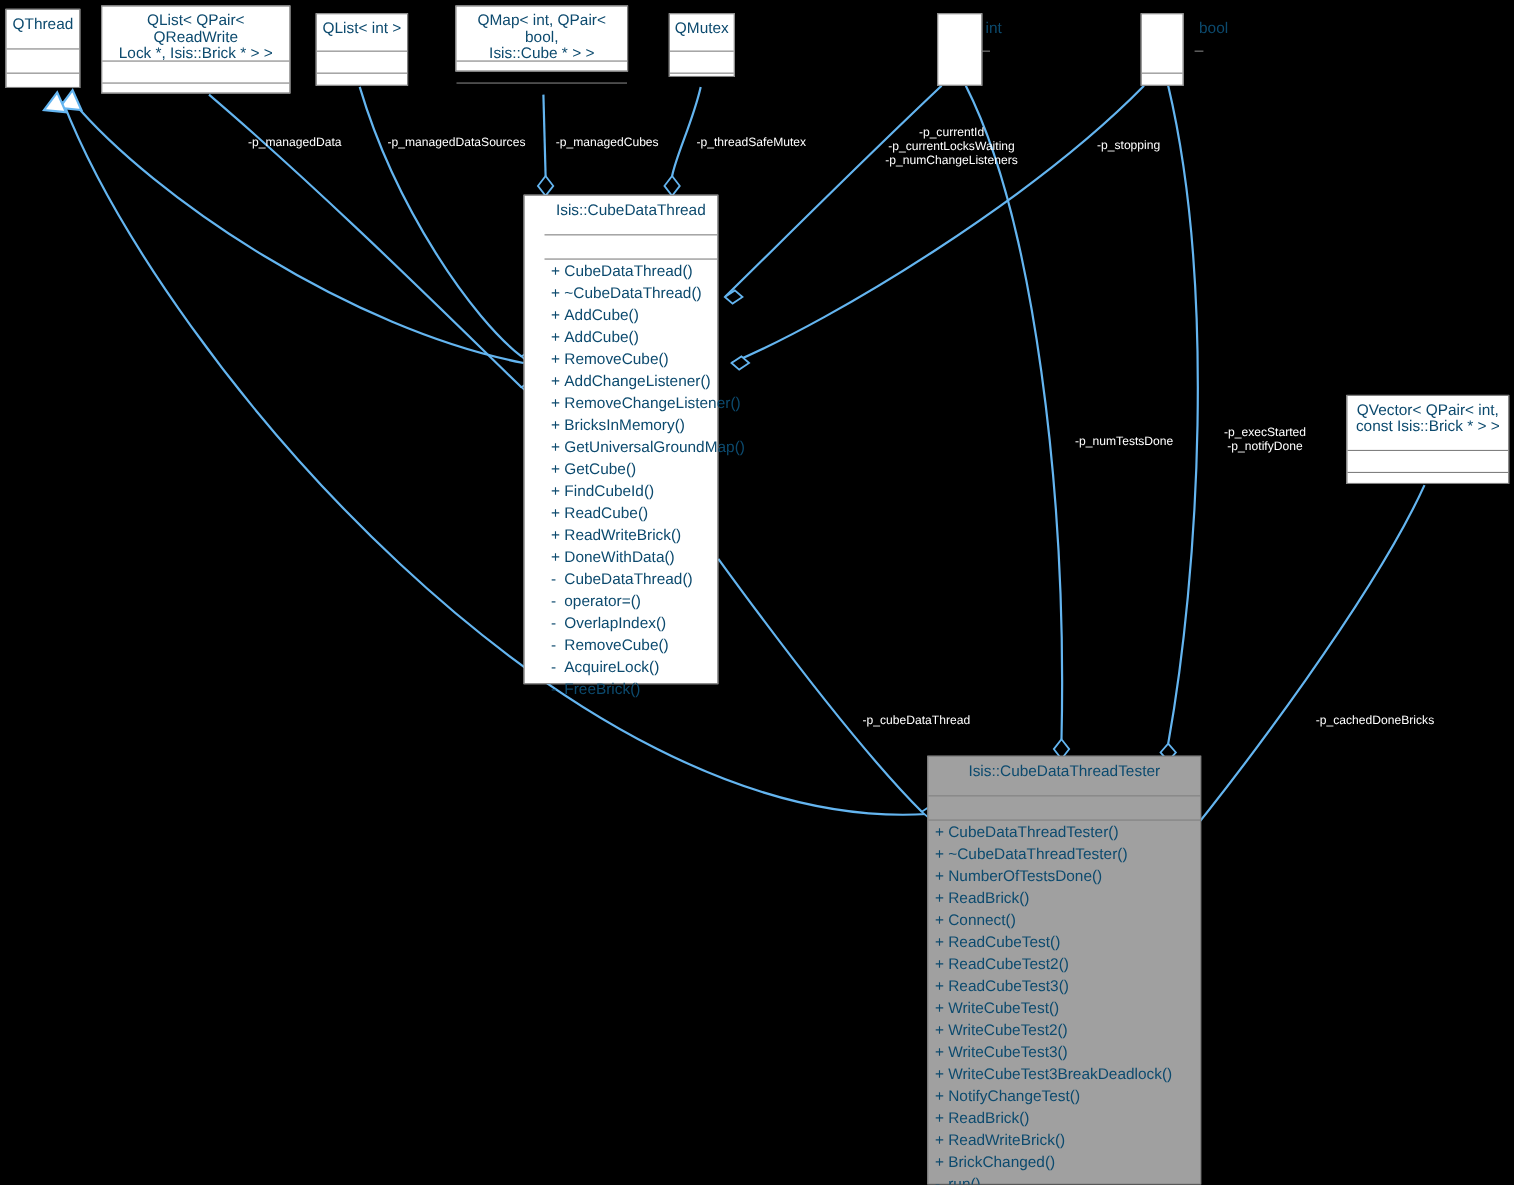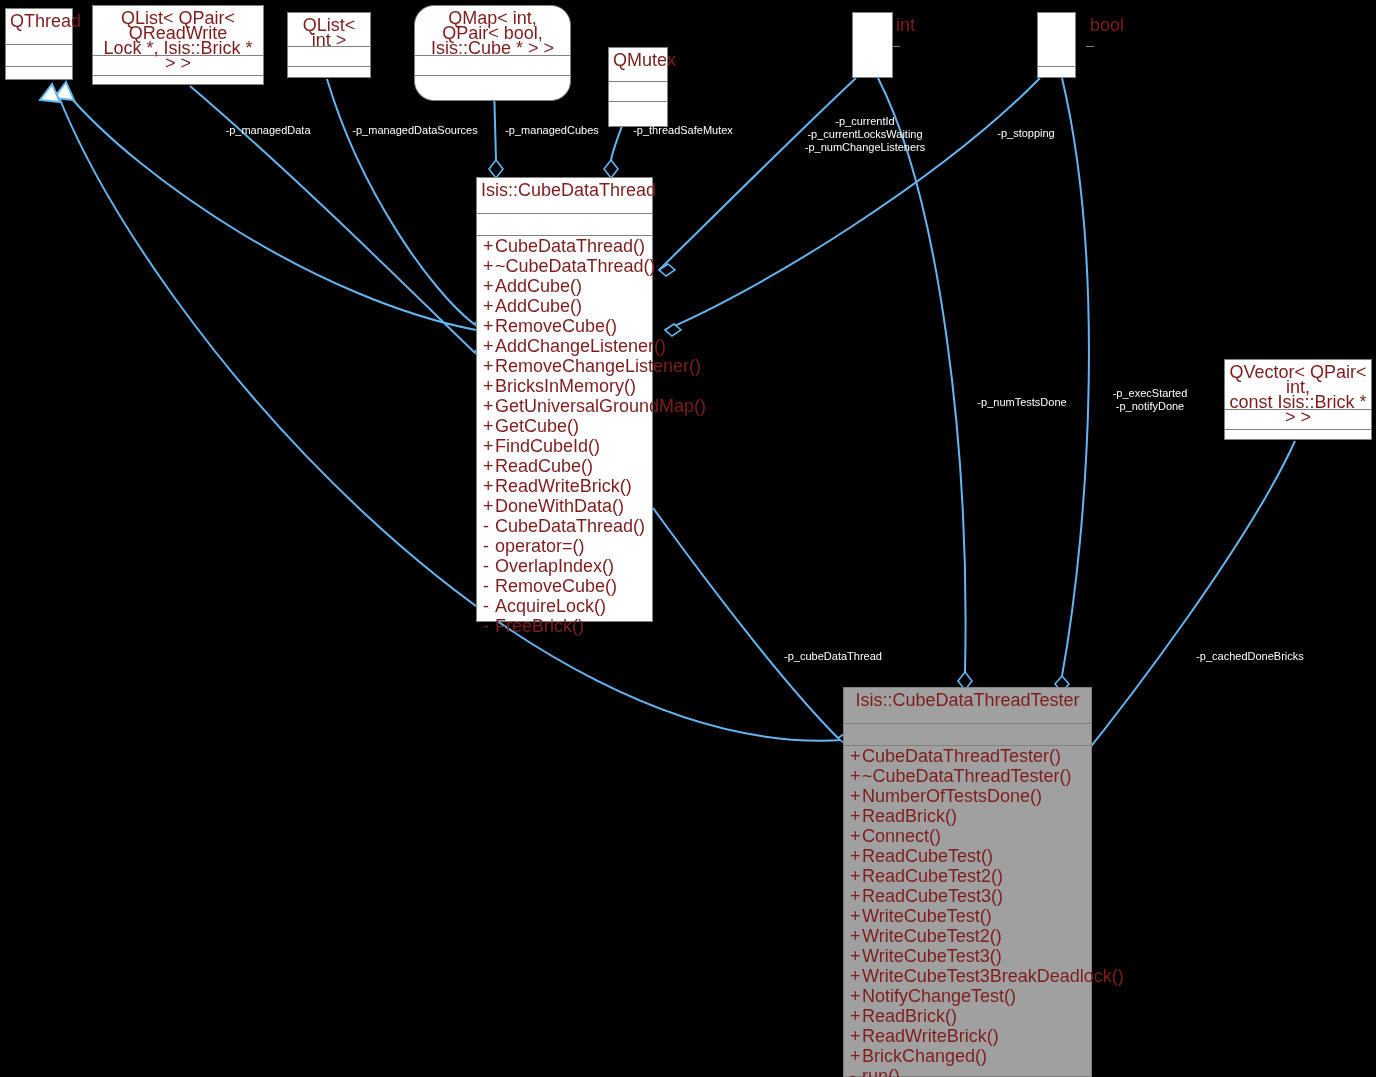--- a/index.html
+++ b/index.html
@@ -22,22 +22,22 @@
     left: 0;
     top: 0;
     width: 1376px;
     height: 1077px;
   }
   .uml-class {
     position: absolute;
     box-sizing: border-box;
     border: 1px solid #808080;
     background: #ffffff;
-    color: #7f1d1d;
-    font-size: 18px;
+    color: #0c4a6e;
+    font-size: 14px;
     line-height: 1;
   }
   .uml-class.highlight {
     background: #a0a0a0;
   }
   .uml-title {
     text-align: center;
     padding: 5px 4px 5px 4px;
     border-bottom: 1px solid #808080;
     white-space: pre-line;
@@ -132,48 +132,48 @@
         <div class="uml-title" style="height: 39px;">QList&lt; QPair&lt; QReadWrite
 Lock *, Isis::Brick * &gt; &gt;</div>
         <div class="uml-attrs" style="height: 19px;"></div>
         <div class="uml-ops"></div>
       </div>
       <div class="uml-class" style="left: 287px; top: 12px; width: 84px; height: 66px;">
         <div class="uml-title" style="height: 23px;">QList&lt; int &gt;</div>
         <div class="uml-attrs" style="height: 19px;"></div>
         <div class="uml-ops"></div>
       </div>
-      <div class="uml-class" style="left: 414px; top: 5px; width: 157px; height: 96px; border-radius: 20px;">
+      <div class="uml-class" style="left: 414px; top: 5px; width: 157px; height: 60px;">
         <div class="uml-title" style="height: 39px;">QMap&lt; int, QPair&lt; bool,
 Isis::Cube * &gt; &gt;</div>
         <div class="uml-attrs" style="height: 19px;"></div>
         <div class="uml-ops"></div>
       </div>
-      <div class="uml-class" style="left: 608px; top: 12px; width: 60px; height: 80px; margin-top: 35px;">
+      <div class="uml-class" style="left: 608px; top: 12px; width: 60px; height: 58px;">
         <div class="uml-title" style="height: 23px;">QMutex</div>
         <div class="uml-attrs" style="height: 19px;"></div>
         <div class="uml-ops"></div>
       </div>
       <div class="uml-class" style="left: 852px; top: 12px; width: 31px; height: 66px; padding-left: 39px;">
         <div class="uml-title" style="height: 23px;">int</div>
         <div class="uml-attrs" style="height: 19px;"></div>
         <div class="uml-ops"></div>
       </div>
       <div class="uml-class" style="left: 1037px; top: 12px; width: 39px; height: 66px;">
         <div class="uml-title" style="height: 23px; margin-left: 48px;">bool</div>
         <div class="uml-attrs" style="height: 19px;"></div>
         <div class="uml-ops"></div>
       </div>
       <div class="uml-class" style="left: 1224px; top: 359px; width: 148px; height: 81px;">
         <div class="uml-title" style="height: 39px;">QVector&lt; QPair&lt; int,
 const Isis::Brick * &gt; &gt;</div>
         <div class="uml-attrs" style="height: 19px;"></div>
         <div class="uml-ops"></div>
       </div>
-      <div class="uml-class" style="left: 476px; top: 177px; width: 177px; height: 445px;">
+      <div class="uml-class" style="left: 476px; top: 177px; width: 177px; height: 445px; padding-left: 18px;">
         <div class="uml-title" style="height: 25px;">Isis::CubeDataThread</div>
         <div class="uml-attrs" style="height: 21px;"></div>
         <div class="uml-ops">
           <div class="member"><span class="vis">+</span><span>CubeDataThread()</span></div>
           <div class="member"><span class="vis">+</span><span>~CubeDataThread()</span></div>
           <div class="member"><span class="vis">+</span><span>AddCube()</span></div>
           <div class="member"><span class="vis">+</span><span>AddCube()</span></div>
           <div class="member"><span class="vis">+</span><span>RemoveCube()</span></div>
           <div class="member"><span class="vis">+</span><span>AddChangeListener()</span></div>
           <div class="member"><span class="vis">+</span><span>RemoveChangeListener()</span></div>

